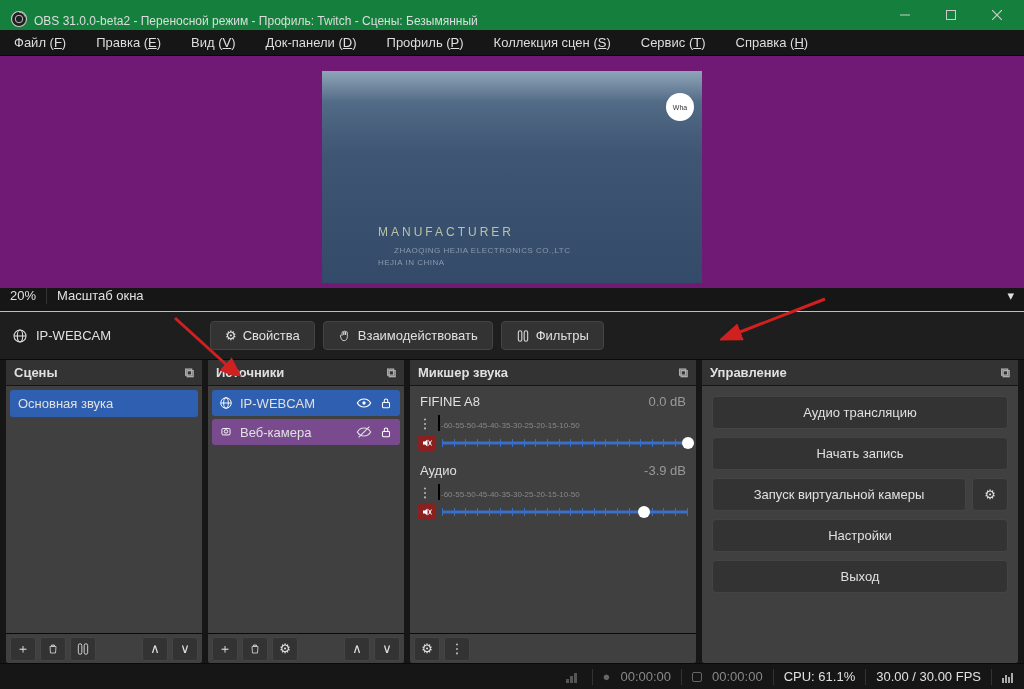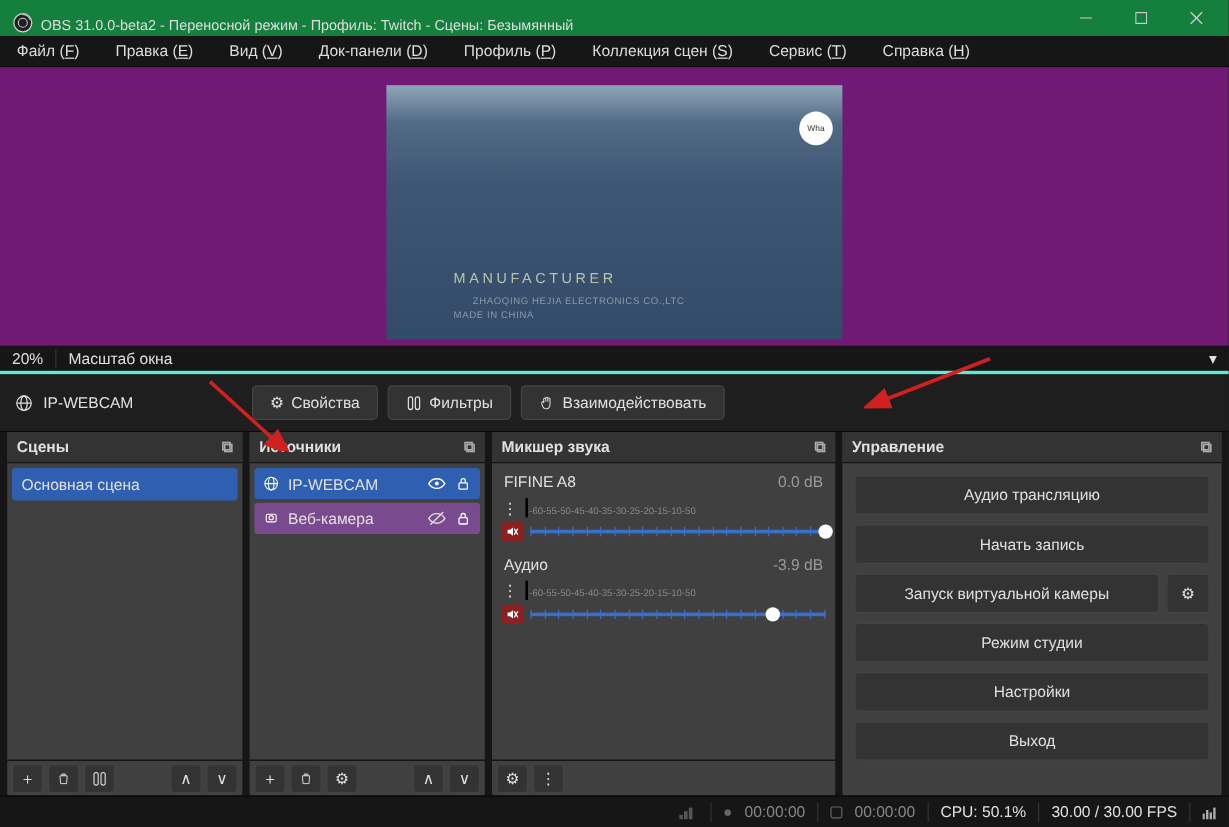--- a/index.html
+++ b/index.html
@@ -11,21 +11,21 @@
 .winbtn{width:46px;display:flex;align-items:center;justify-content:center;color:#ccc}
 .menubar{height:26px;background:#161616;display:flex;align-items:center;padding:0 6px;gap:14px;border-bottom:1px solid #0a0a0a}
 .menuitem{padding:2px 8px;color:#ddd;border-radius:3px}
 .menuitem u{text-decoration:underline}
 .preview{flex:0 0 232px;background:#701a75;display:flex;align-items:center;justify-content:center;position:relative}
 .preview-img{width:380px;height:212px;background:linear-gradient(180deg,#8fa5b8 0%,#516a85 15%,#3e5573 40%,#334a68 100%);position:relative;overflow:hidden;margin-top:10px}
 .preview-img .logo-circ{position:absolute;right:8px;top:22px;width:28px;height:28px;border-radius:50%;background:#fff;display:flex;align-items:center;justify-content:center;font-size:7px;color:#333}
 .preview-img .mfr{position:absolute;left:56px;bottom:44px;color:#b8c4a8;letter-spacing:3px;font-size:12px}
 .preview-img .sub1{position:absolute;left:72px;bottom:28px;color:#8a9aae;font-size:8px;letter-spacing:0.5px}
 .preview-img .sub2{position:absolute;left:56px;bottom:16px;color:#8a9aae;font-size:8px;letter-spacing:0.5px}
-.zoombar{height:24px;background:#161616;display:flex;align-items:center;padding:0 10px;border-bottom:3px solid #5eead4;gap:10px}
+.zoombar{height:24px;background:#161616;display:flex;align-items:flex-start;padding:0 10px;border-bottom:1px solid #5eead4;gap:10px}
 .zoombar .sep{width:1px;height:16px;background:#333}
 .zoombar .chev{margin-left:auto}
 .toolbar{height:48px;background:#1e1e1e;display:flex;align-items:center;padding:0 12px;gap:8px;border-bottom:1px solid #0a0a0a}
 .toolbar .srclabel{display:flex;align-items:center;gap:8px;flex:0 0 190px}
 .btn{background:#333;border:1px solid #444;border-radius:4px;padding:6px 14px;display:flex;align-items:center;gap:6px;color:#eee}
 .panels{flex:1;display:grid;grid-template-columns:196px 196px 286px 1fr;gap:6px;padding:0 6px;background:#161616}
 .panel{background:#404040;display:flex;flex-direction:column;border-radius:2px}
 .panel-hdr{height:26px;background:#333;display:flex;align-items:center;padding:0 8px;font-weight:600;border-bottom:1px solid #161616}
 .panel-hdr .pop{margin-left:auto;opacity:.7}
 .panel-body{flex:1;padding:4px;overflow:hidden}
@@ -103,21 +103,21 @@
     <span class="menuitem">Коллекция сцен (<u>S</u>)</span>
     <span class="menuitem">Сервис (<u>T</u>)</span>
     <span class="menuitem">Справка (<u>H</u>)</span>
   </div>
 
 <div class="preview">
   <div class="preview-img">
     <div class="logo-circ">Wha</div>
     <div class="mfr">MANUFACTURER</div>
     <div class="sub1">ZHAOQING HEJIA ELECTRONICS CO.,LTC</div>
-    <div class="sub2">MADE IN CHINA</div>
+    <div class="sub2">HEJIA IN CHINA</div>
   </div>
 </div>
 
 <div class="zoombar">
   <span>20%</span>
   <span class="sep"></span>
   <span>Масштаб окна</span>
   <span class="chev">▾</span>
 </div>
 
@@ -132,33 +132,33 @@
       </span>
     <span>IP-WEBCAM</span>
   </div>
   <div class="btn">
     <span>⚙</span>
     <span>Свойства</span>
   </div>
   <div class="btn">
     <span>
         <svg width="14" height="14" viewBox="0 0 24 24">
-          <rect x="4" y="3" width="6" height="18" rx="3" fill="none" stroke="#ddd" stroke-width="1.8"></rect>
-          <rect x="14" y="3" width="6" height="18" rx="3" fill="none" stroke="#ddd" stroke-width="1.8"></rect>
+          <path d="M7 11V6a1.5 1.5 0 013 0v4V5a1.5 1.5 0 013 0v5V6a1.5 1.5 0 013 0v7c0 4-2 7-5.5 7S6 18 5 15l-1-3a1.5 1.5 0 012.8-1L7 11z" fill="none" stroke="#ddd" stroke-width="1.5"></path>
         </svg>
       </span>
-    <span>Фильтры</span>
+    <span>Взаимодействовать</span>
   </div>
   <div class="btn">
     <span>
         <svg width="14" height="14" viewBox="0 0 24 24">
-          <path d="M7 11V6a1.5 1.5 0 013 0v4V5a1.5 1.5 0 013 0v5V6a1.5 1.5 0 013 0v7c0 4-2 7-5.5 7S6 18 5 15l-1-3a1.5 1.5 0 012.8-1L7 11z" fill="none" stroke="#ddd" stroke-width="1.5"></path>
+          <rect x="4" y="3" width="6" height="18" rx="3" fill="none" stroke="#ddd" stroke-width="1.8"></rect>
+          <rect x="14" y="3" width="6" height="18" rx="3" fill="none" stroke="#ddd" stroke-width="1.8"></rect>
         </svg>
       </span>
-    <span>Взаимодействовать</span>
+    <span>Фильтры</span>
   </div>
 
   <svg class="arrow" style="left:720px;top:-18px" width="110" height="50">
       <defs>
         <marker id="ah1" markerWidth="10" markerHeight="10" refX="2" refY="3" orient="auto">
           <path d="M0,0 L0,6 L8,3 z" fill="#d02020"></path>
         </marker>
       </defs>
       <line x1="105" y1="5" x2="15" y2="40" stroke="#d02020" stroke-width="3" marker-end="url(#ah1)"></line>
     </svg>
@@ -173,21 +173,21 @@
 </div>
 
 <div class="panels">
 
   <div class="panel">
     <div class="panel-hdr">
         <span>Сцены</span>
         <span class="pop">⧉</span>
       </div>
     <div class="panel-body" id="scenes-body">
-        <div class="scene-item sel">Основная сцена</div>
+        <div class="scene-item sel">Основная звука</div>
       </div>
     <div class="panel-footer">
       <div class="ftbtn">＋</div>
       <div class="ftbtn">
           <svg width="12" height="14" viewBox="0 0 24 24">
             <path d="M6 7h12l-1 13H7L6 7zm3-3h6v2H9z" fill="none" stroke="#ddd" stroke-width="1.6"></path>
           </svg>
         </div>
       <div class="ftbtn">
           <svg width="14" height="14" viewBox="0 0 24 24">
@@ -413,21 +413,20 @@
         <span>Управление</span>
         <span class="pop">⧉</span>
       </div>
     <div class="ctrl-body">
       <div class="ctrl-btn">Аудио трансляцию</div>
       <div class="ctrl-btn">Начать запись</div>
       <div class="ctrl-row">
         <div class="ctrl-btn">Запуск виртуальной камеры</div>
         <div class="ctrl-btn sq">⚙</div>
       </div>
-      <div class="ctrl-btn">Режим студии</div>
       <div class="ctrl-btn">Настройки</div>
       <div class="ctrl-btn">Выход</div>
     </div>
   </div>
 
 </div>
 
 <div class="statusbar">
   <div class="right">
     <span>
@@ -437,21 +436,21 @@
           <rect x="8" y="2" width="3" height="10" fill="#555"></rect>
         </svg>
       </span>
     <span class="sep"></span>
     <span style="color:#666">●</span>
     <span style="color:#888">00:00:00</span>
     <span class="sep"></span>
     <span style="width:10px;height:10px;border:1.5px solid #666;border-radius:2px;display:inline-block"></span>
     <span style="color:#888">00:00:00</span>
     <span class="sep"></span>
-    <span>CPU: 50.1%</span>
+    <span>CPU: 61.1%</span>
     <span class="sep"></span>
     <span>30.00 / 30.00 FPS</span>
     <span class="sep"></span>
     <span>
         <svg width="14" height="12">
           <rect x="0" y="7" width="2" height="5" fill="#aaa"></rect>
           <rect x="3" y="4" width="2" height="8" fill="#aaa"></rect>
           <rect x="6" y="6" width="2" height="6" fill="#aaa"></rect>
           <rect x="9" y="2" width="2" height="10" fill="#aaa"></rect>
         </svg>

